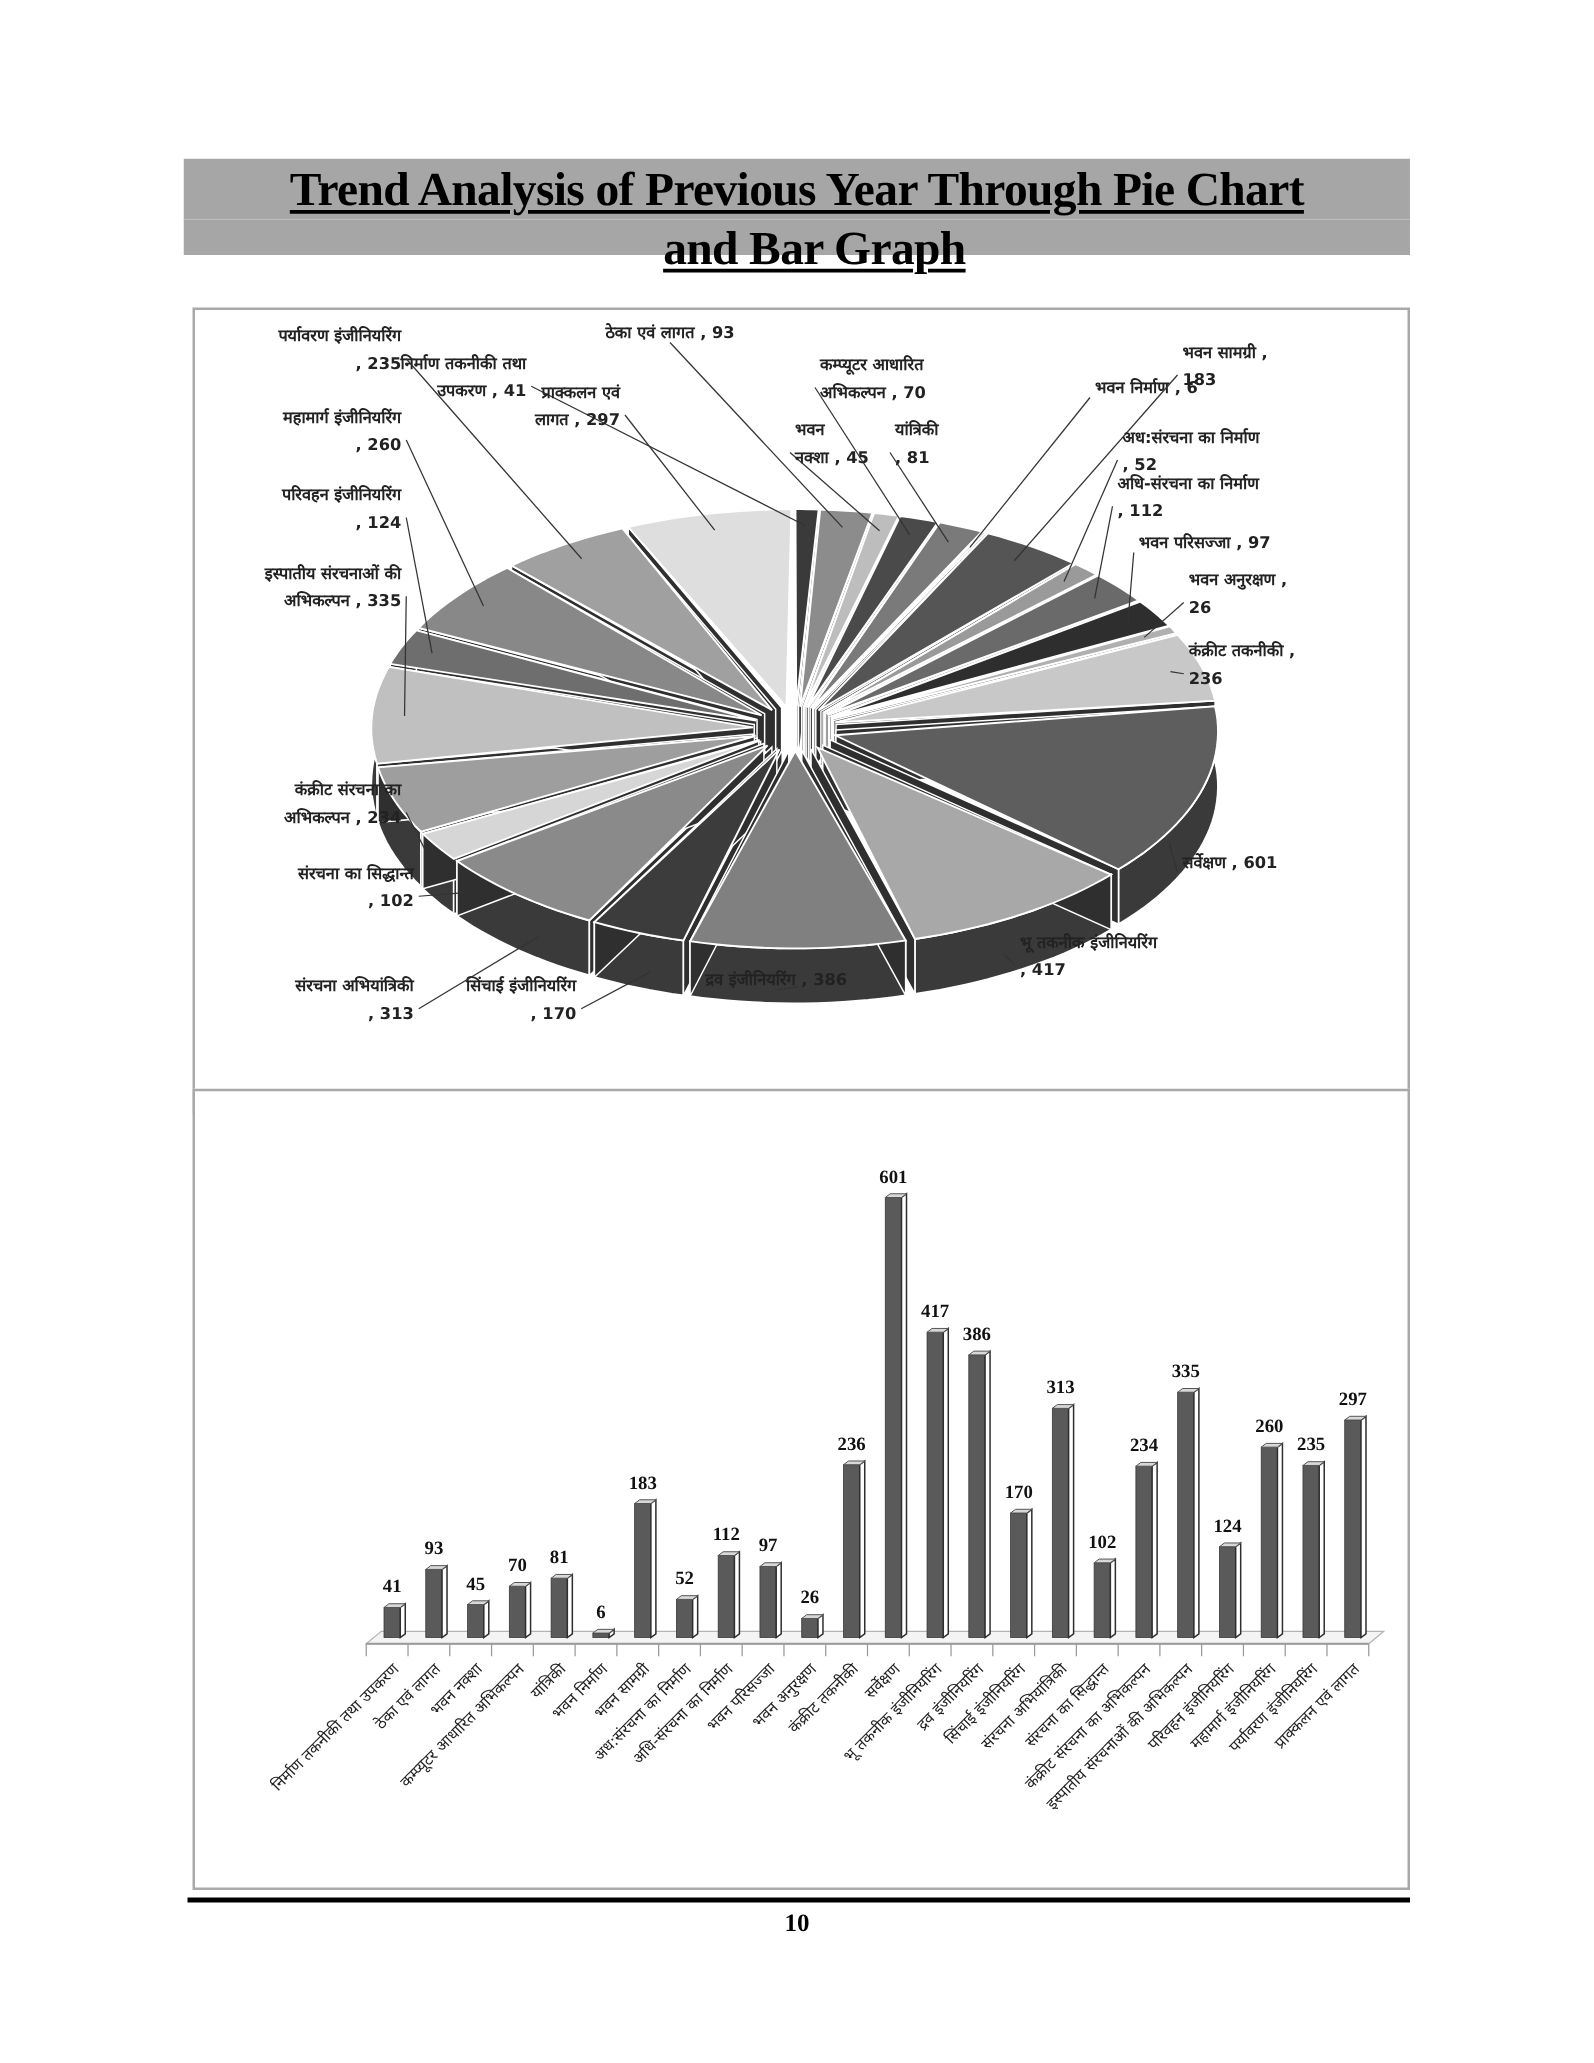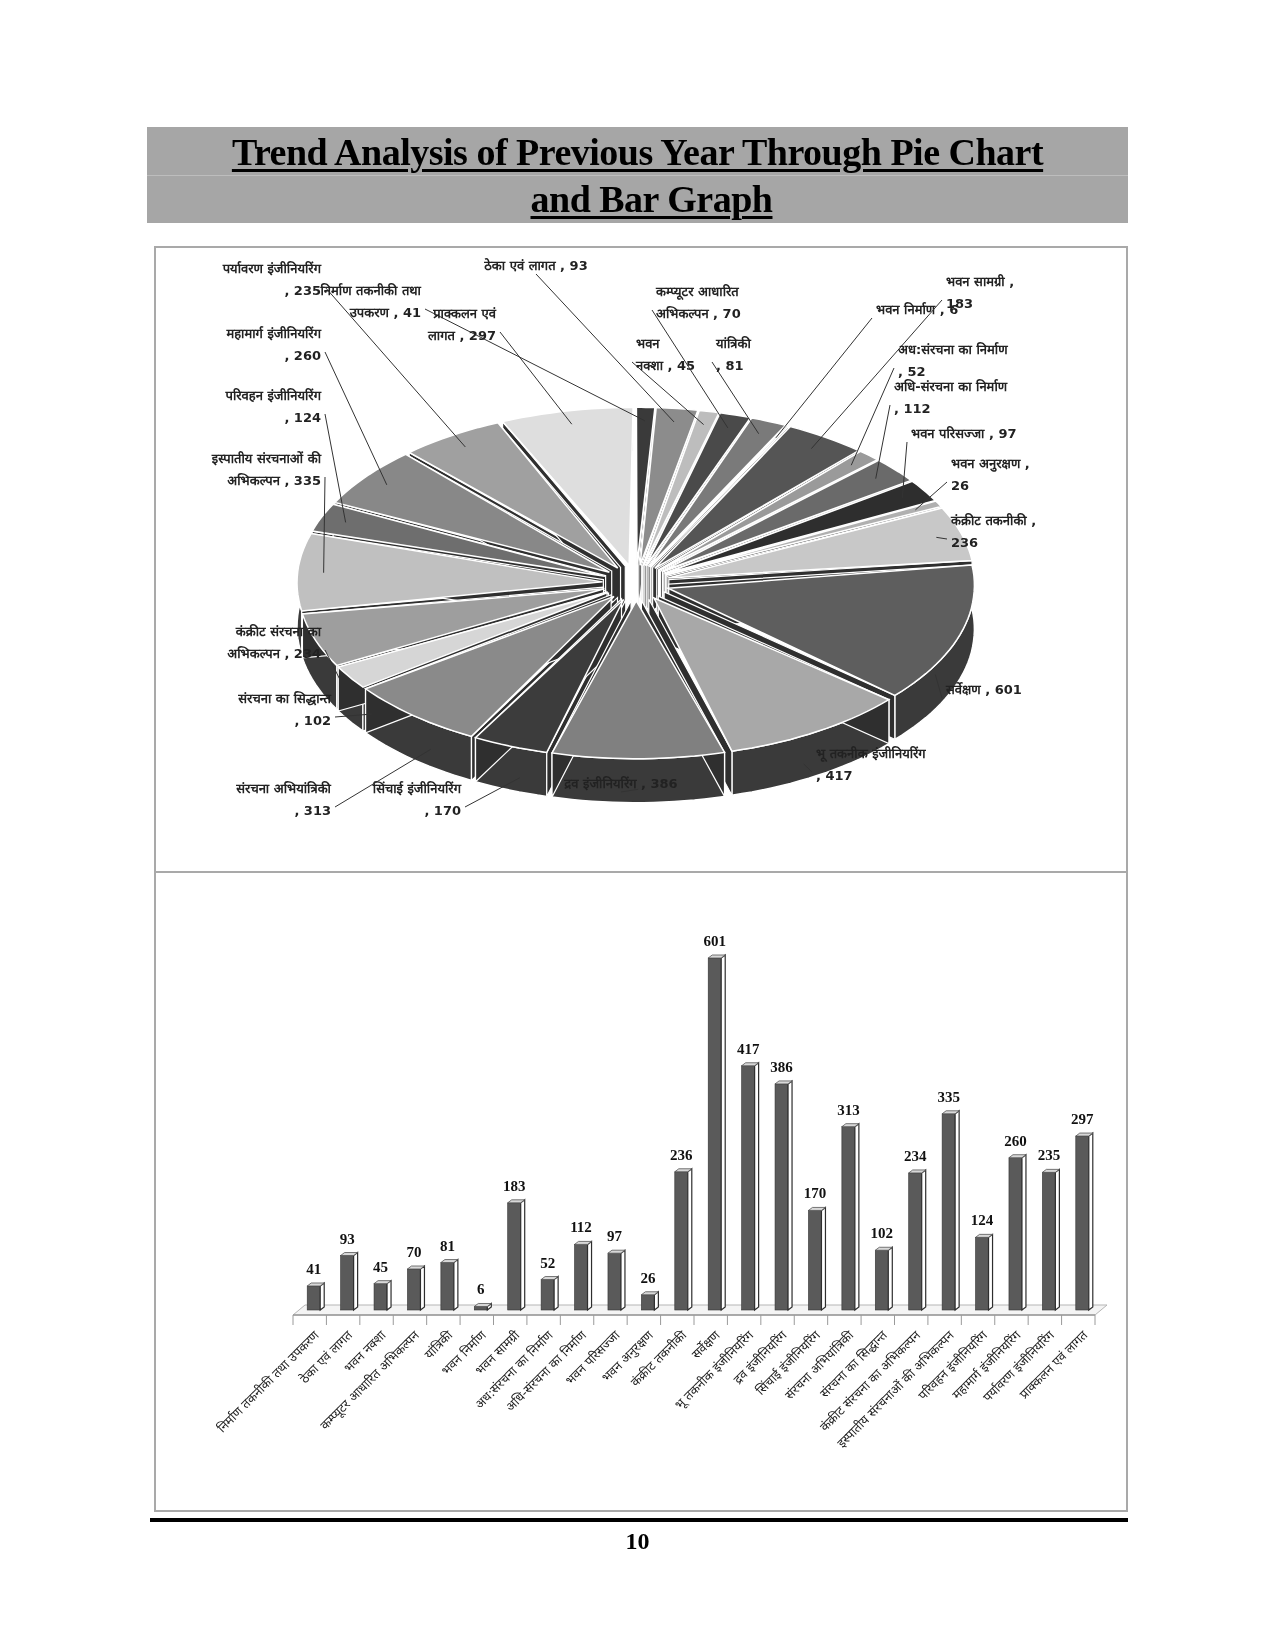--- a/index.html
+++ b/index.html
@@ -1,36 +1,36 @@
 <!DOCTYPE html>
 <html><head>
 <meta charset="utf-8">
 <style>
   html, body { margin: 0; padding: 0; background: #ffffff; }
   body { width: 1275px; height: 1650px; position: relative; overflow: hidden;
          font-family: "Liberation Serif", serif; color: #000; }
-  .title-band { position: absolute; left: 147px; top: 127px; width: 981px; height: 96px;
+  .title-band { position: absolute; left: 147px; top: 127px; width: 981px; height: 77px;
                 background: #a6a6a6; }
   .title-band .divider { position: absolute; left: 0; right: 0; top: 48px; height: 1px; background: #bdbdbd; }
   .title-line { position: absolute; left: 0; right: 0; text-align: center;
                 font-family: "Liberation Serif", serif; font-weight: bold; font-size: 38px;
                 line-height: 44px; letter-spacing: -0.5px; }
   .title-line span { text-decoration: underline; text-decoration-thickness: 3px; text-underline-offset: 4px; }
   .title-line.l1 { top: 3px; }
   .title-line.l2 { top: 50px; padding-left: 28px; }
   .frame { position: absolute; border: 2px solid #a9a9a9; background: #fff; box-sizing: border-box; }
   .pie-frame { left: 154px; top: 246px; width: 974px; height: 645px; }
   .bar-frame { left: 154px; top: 871px; width: 974px; height: 641px; }
   svg { position: absolute; left: 0; top: 0; }
   .pie-label { font-family: "DejaVu Sans", sans-serif; font-weight: bold; font-size: 13px; fill: #222; }
   .bar-val { font-family: "Liberation Serif", serif; font-weight: bold; font-size: 15px; fill: #111; }
   .bar-cat { font-family: "DejaVu Sans", sans-serif; font-size: 12.5px; fill: #222; }
   .footer-rule { position: absolute; left: 150px; width: 978px; top: 1518px; height: 4px; background: #000; }
   .page-num { position: absolute; left: 0; width: 1275px; top: 1528px; text-align: center;
-              font-family: "Liberation Serif", serif; font-weight: bold; font-size: 24px; }
+              font-family: "Liberation Serif", serif; font-weight: bold; font-size: 20px; }
 </style>
 </head>
 <body>
 
 <div class="title-band">
   <div class="divider"></div>
   <div class="title-line l1"><span>Trend Analysis of Previous Year Through Pie Chart</span></div>
   <div class="title-line l2"><span>and Bar Graph</span></div>
 </div>
 

